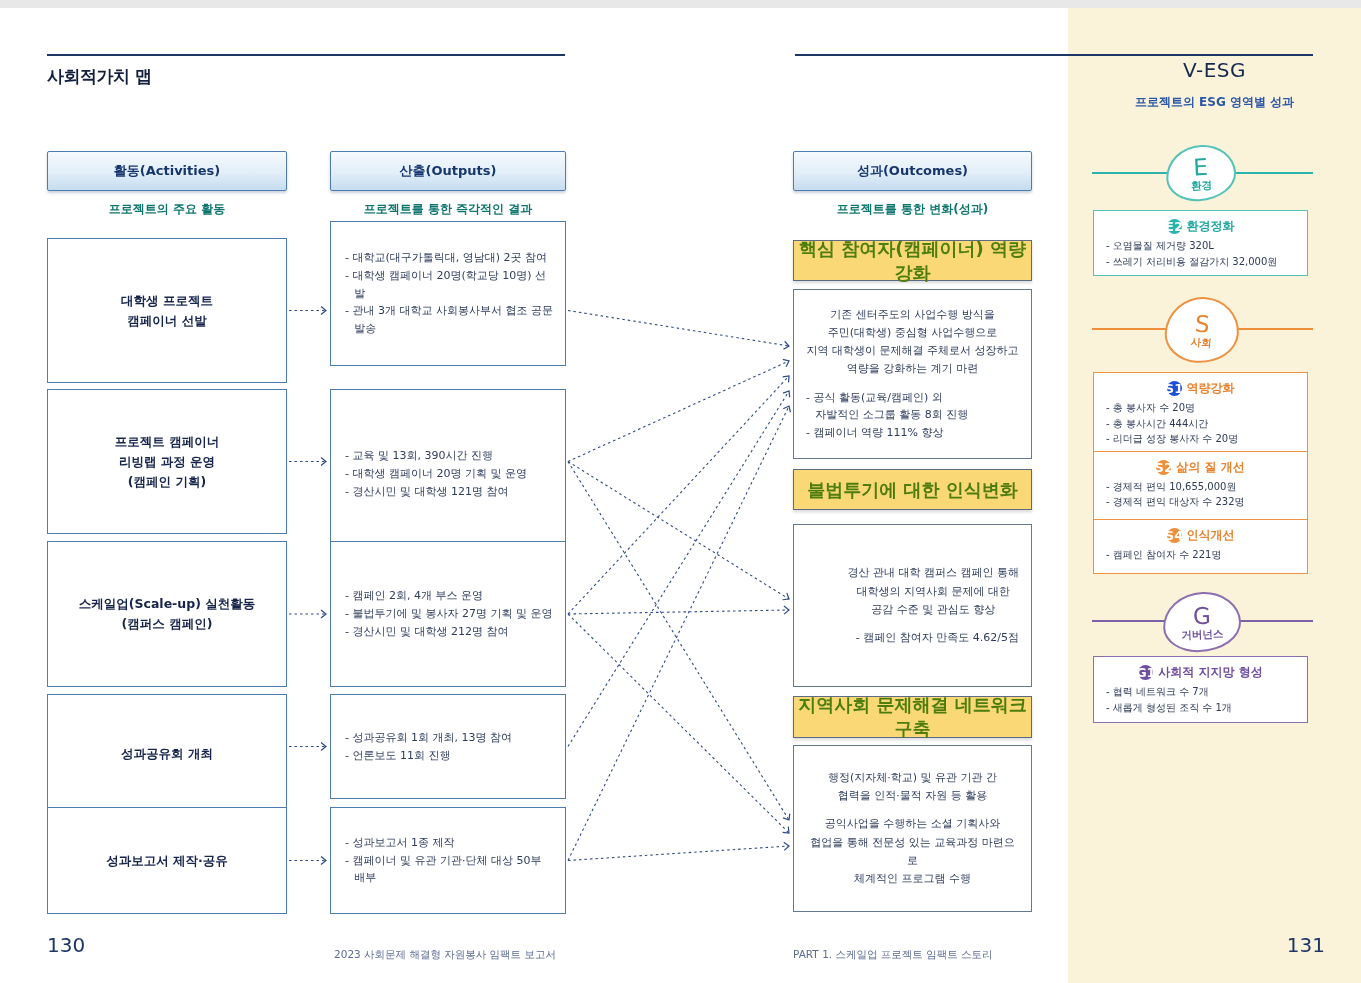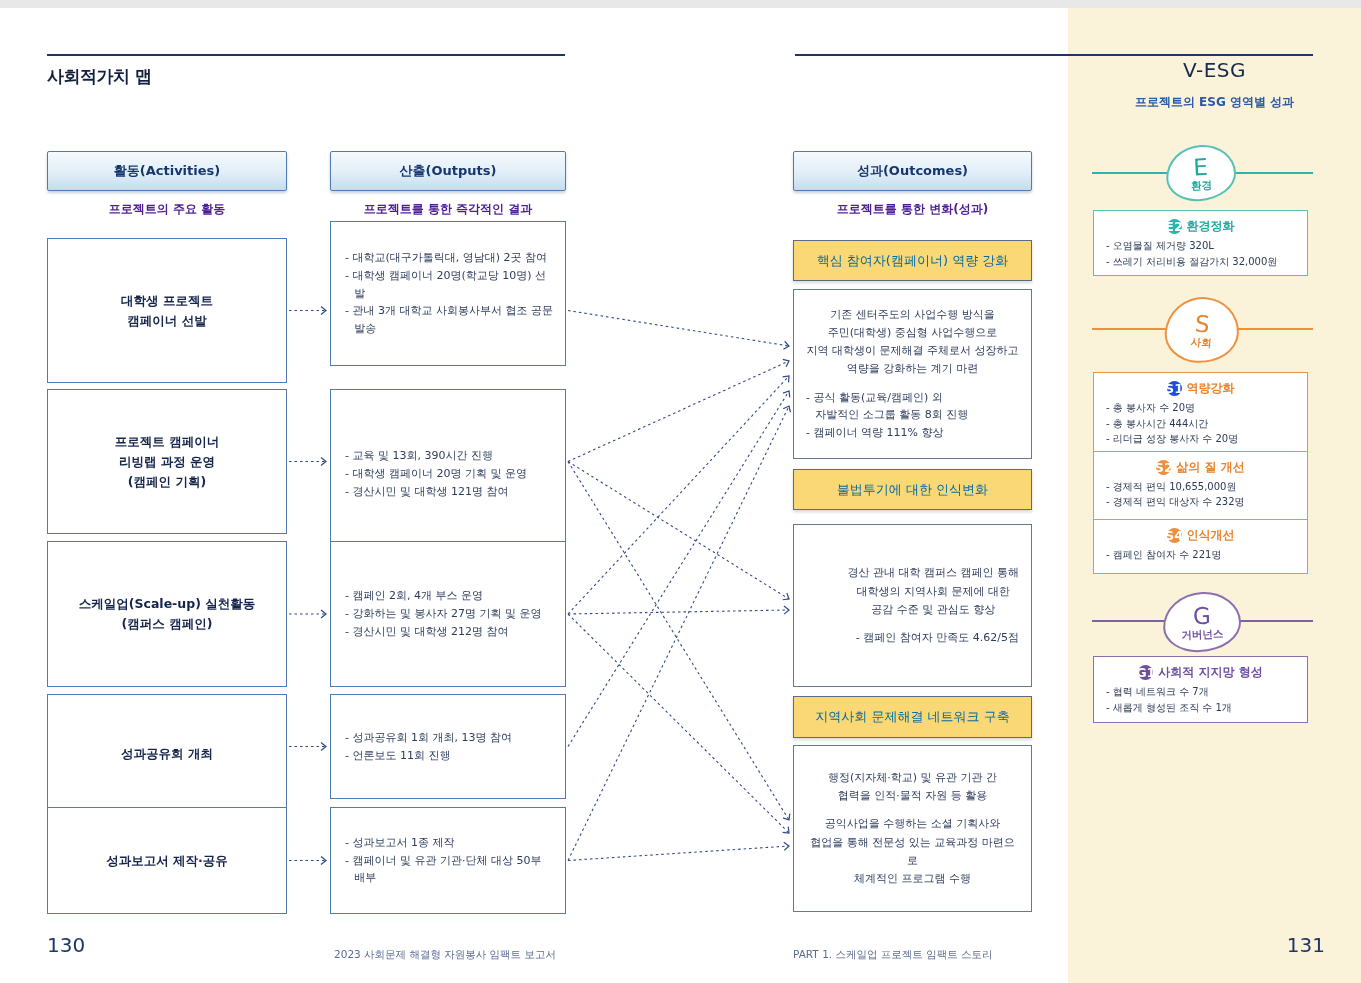--- a/index.html
+++ b/index.html
@@ -22,21 +22,21 @@
   .col-header{
     position:absolute;left:0;top:143px;width:100%;height:40px;box-sizing:border-box;
     border:1.5px solid #4f7cb0;border-radius:2px;
     background:linear-gradient(#f5fafd 0%,#e2eef8 55%,#c5dcf0 100%);
     display:flex;align-items:center;justify-content:center;
     font-size:13px;font-weight:bold;color:#16366e;
     box-shadow:0 2px 3px rgba(40,70,110,0.25);
   }
   .col-subtitle{
     position:absolute;left:0;top:193px;width:100%;text-align:center;
-    font-size:12px;font-weight:bold;color:#4c1d95;
+    font-size:12px;font-weight:bold;color:#0f766e;
   }
 
   .node{position:absolute;left:0;width:100%;box-sizing:border-box;background:#fff;}
   .activity-box{
     border:1.5px solid #4f7cb0;
     display:flex;align-items:center;justify-content:center;text-align:center;
     font-size:12.5px;font-weight:bold;color:#15244a;line-height:1.6;white-space:pre-line;
   }
   .output-box{
     border:1.5px solid #4f7cb0;
@@ -45,21 +45,21 @@
   }
   .output-box .bullet,.oc-bullets .bullet{
     font-size:11px;color:#2d3c5c;line-height:1.62;white-space:pre-line;
     padding-left:0.85em;text-indent:-0.85em;
   }
   .bullet::before{content:"- ";}
 
   .outcome-header{
     border:1.5px solid #5c6b84;background:#f9d875;
     display:flex;align-items:center;justify-content:center;text-align:center;
-    font-size:13px;font-weight:normal;color:#0369a1;
+    font-size:18px;font-weight:bold;color:#4d7c0f;
     box-shadow:0 2px 3px rgba(60,60,60,0.2);
   }
   .outcome-content{
     border:1.5px solid #66788f;
     display:flex;flex-direction:column;justify-content:center;gap:10px;
     padding:10px 12px;
   }
   .oc-para{font-size:11px;color:#2d3c5c;line-height:1.65;text-align:center;white-space:pre-line;}
 
   
@@ -134,21 +134,21 @@
         <div class="bullet">대학생 캠페이너 20명(학교당 10명) 선발</div>
         <div class="bullet">관내 3개 대학교 사회봉사부서 협조 공문 발송</div>
       </div>
     <div class="node output-box" style="top:381px;height:170px;">
         <div class="bullet">교육 및 13회, 390시간 진행</div>
         <div class="bullet">대학생 캠페이너 20명 기획 및 운영</div>
         <div class="bullet">경산시민 및 대학생 121명 참여</div>
       </div>
     <div class="node output-box" style="top:533px;height:146px;">
         <div class="bullet">캠페인 2회, 4개 부스 운영</div>
-        <div class="bullet">강화하는 및 봉사자 27명 기획 및 운영</div>
+        <div class="bullet">불법투기에 및 봉사자 27명 기획 및 운영</div>
         <div class="bullet">경산시민 및 대학생 212명 참여</div>
       </div>
     <div class="node output-box" style="top:686px;height:105px;">
         <div class="bullet">성과공유회 1회 개최, 13명 참여</div>
         <div class="bullet">언론보도 11회 진행</div>
       </div>
     <div class="node output-box" style="top:799px;height:107px;">
         <div class="bullet">성과보고서 1종 제작</div>
         <div class="bullet">캠페이너 및 유관 기관·단체 대상 50부 배부</div>
       </div>

